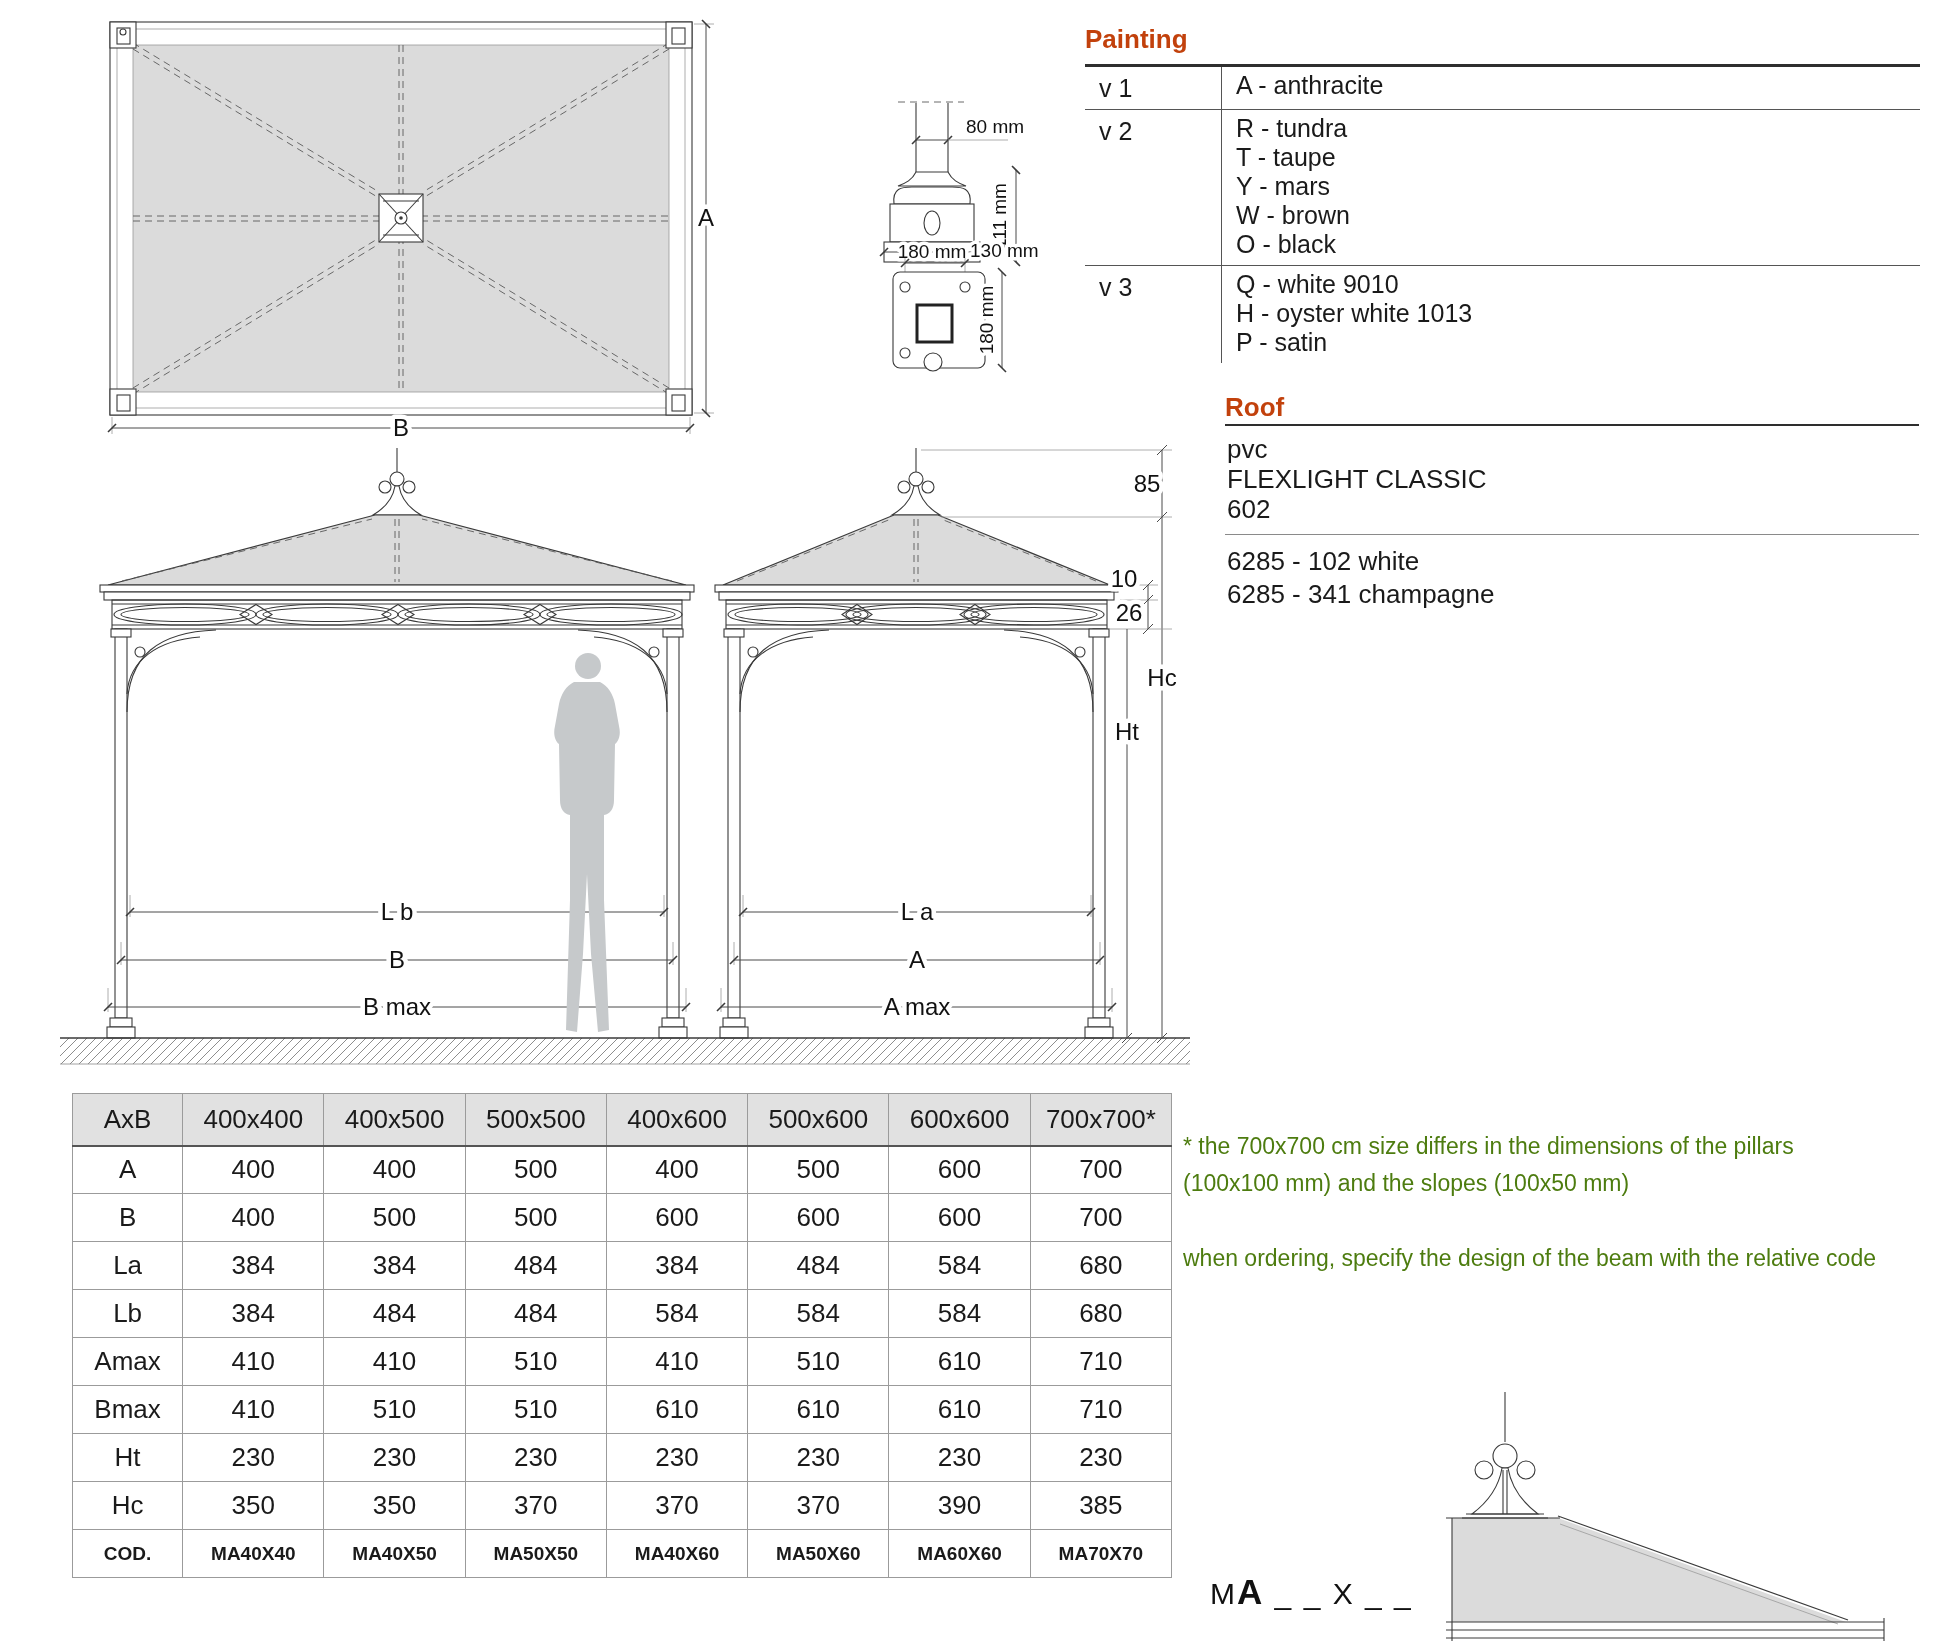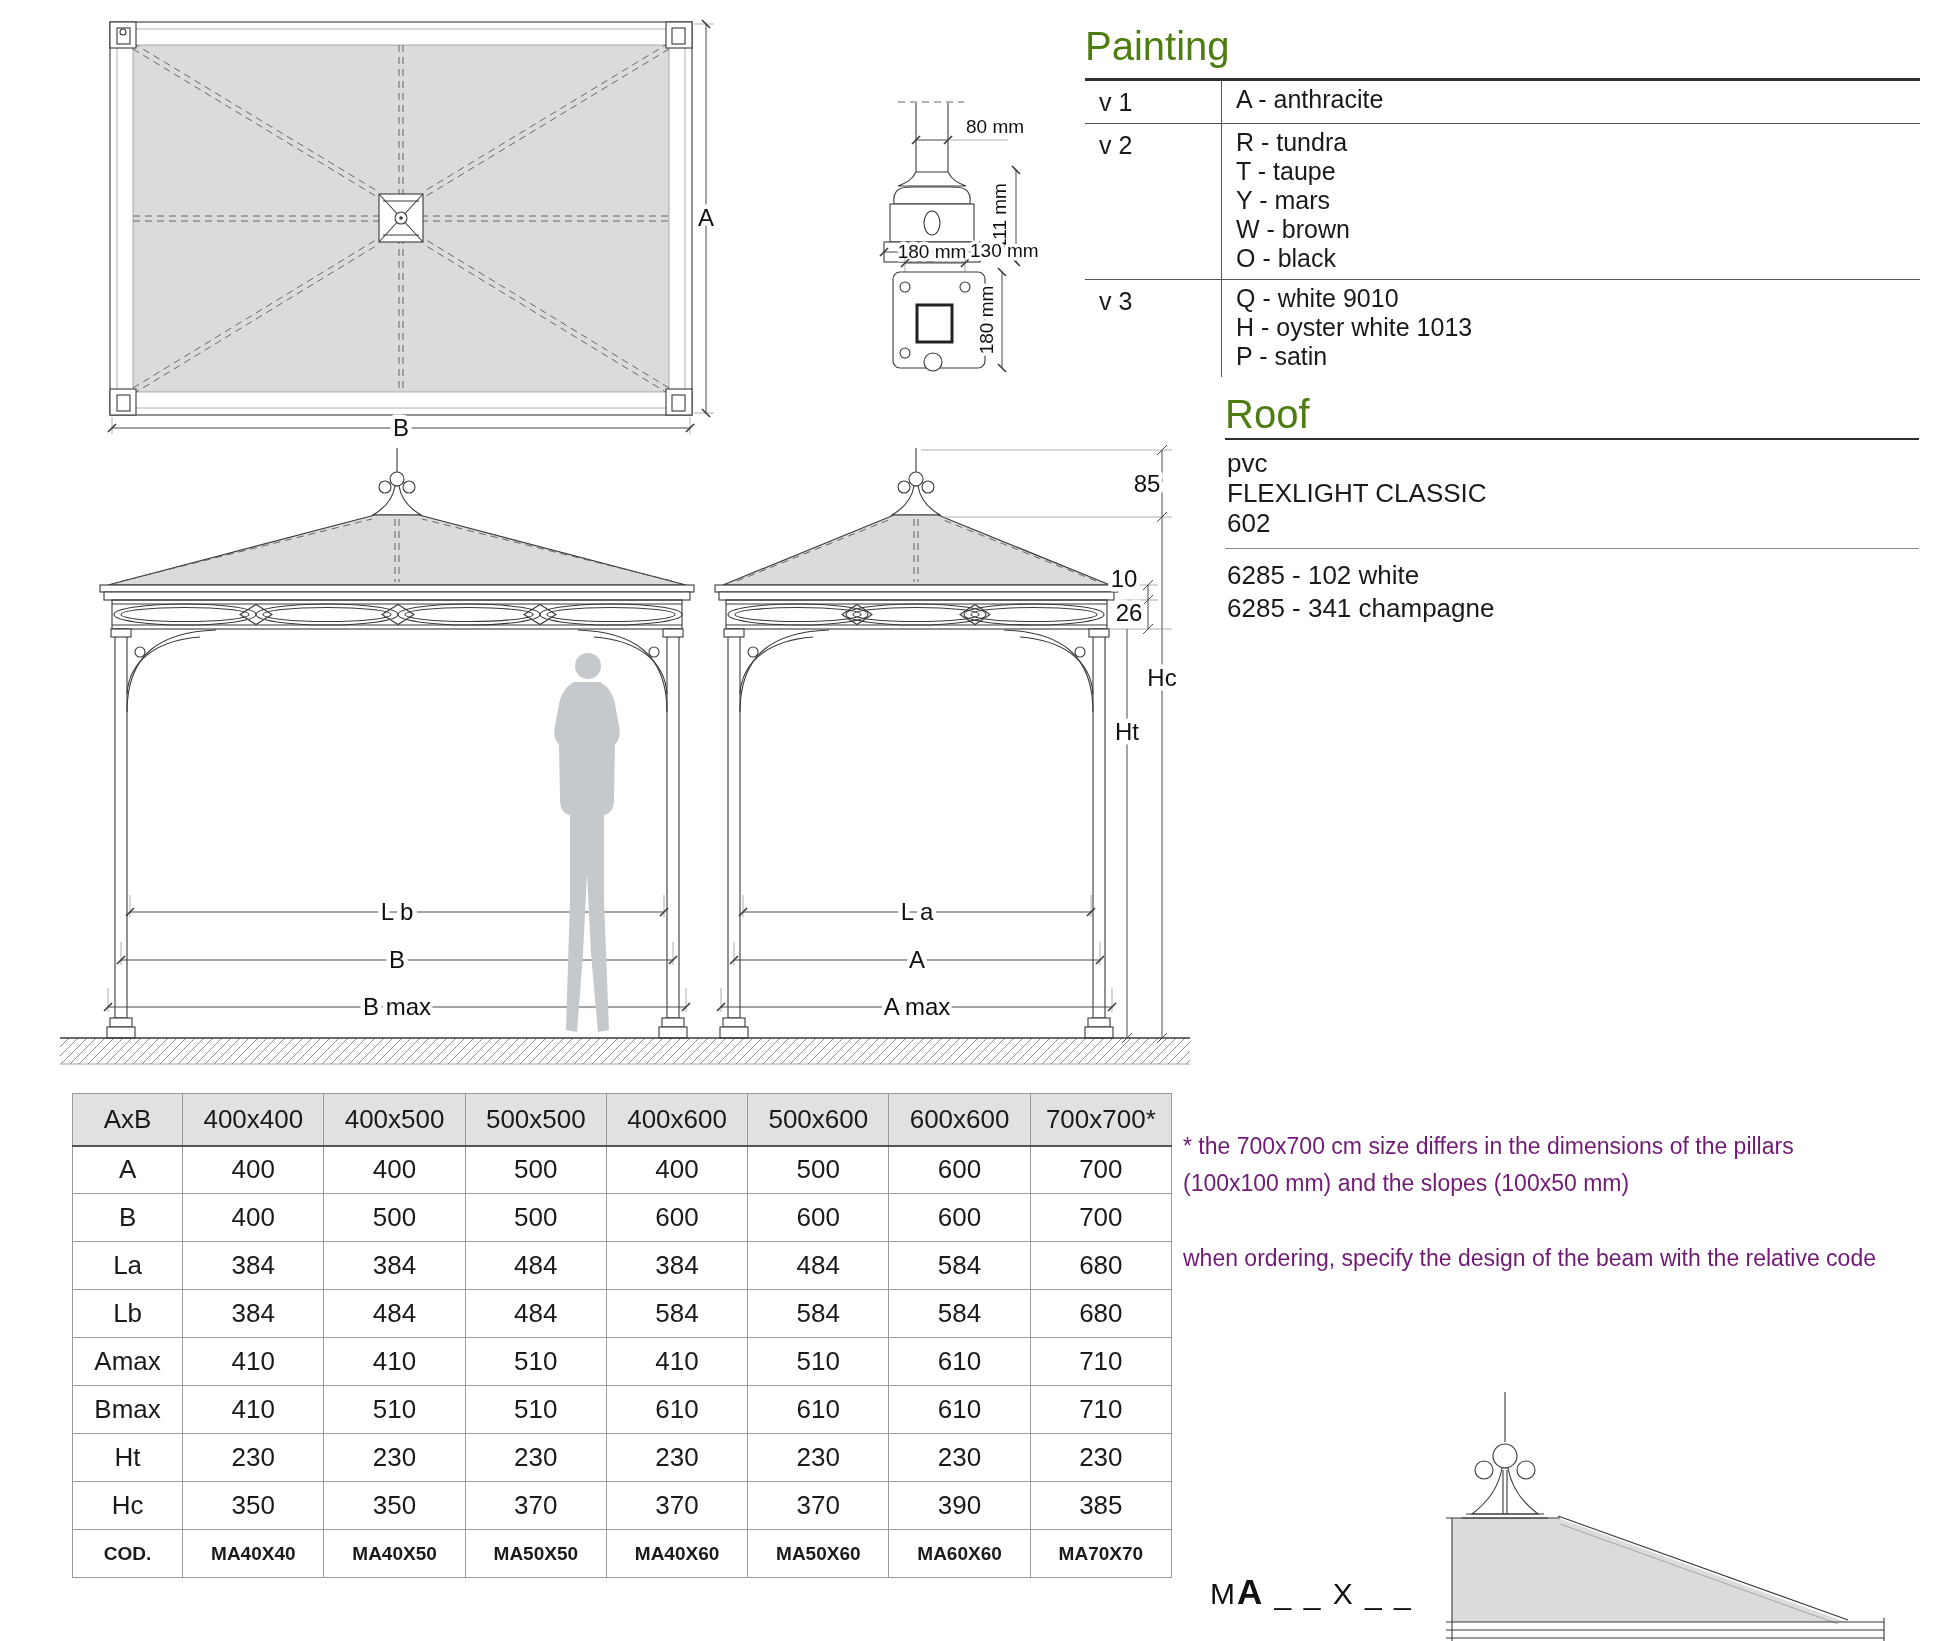--- a/index.html
+++ b/index.html
@@ -14,21 +14,21 @@
   .dim   { stroke:#4a4a4a; stroke-width:1; fill:none; }
   .dash  { stroke:#5a5a5a; stroke-width:0.9; fill:none; stroke-dasharray:7 5; }
   .grayfill { fill:#dbdbdb; }
   text.dimlabel { font-family:"Liberation Sans",sans-serif; font-size:24px; fill:#111;
       text-anchor:middle; paint-order:stroke; stroke:#fff; stroke-width:9px; stroke-linejoin:round; }
   text.mm { font-family:"Liberation Sans",sans-serif; font-size:19px; fill:#111;
       paint-order:stroke; stroke:#fff; stroke-width:7px; stroke-linejoin:round; }
 
   
   .painting { position:absolute; left:1085px; top:24px; width:835px; }
-  .section-title { font-size:40px; font-weight:normal; color:#4d7c0f; }
+  .section-title { font-size:26px; font-weight:bold; color:#c2410c; }
   .painting-table { margin-top:9px; border-top:3px solid #2e2e2e; }
   .prow { display:flex; border-bottom:1.5px solid #555; }
   .prow:last-child { border-bottom:none; }
   .pvar { width:137px; flex:0 0 137px; border-right:1.5px solid #555;
           padding:7px 0 6px 14px; font-size:25px; line-height:29px; }
   .pcolors { padding:4px 0 6px 14px; font-size:25px; line-height:29px; }
 
   
   .roof-info { position:absolute; left:1225px; top:392px; width:694px; }
   .roof-mat { border-top:2.5px solid #2e2e2e; margin-top:1px; padding:8px 0 10px 2px;
@@ -38,21 +38,21 @@
   
   .size-table-wrap { position:absolute; left:72px; top:1093px; }
   table.size { border-collapse:collapse; table-layout:fixed; width:1100px;
                font-size:26px; border:1.5px solid #777; }
   table.size th, table.size td { border:1px solid #9b9b9b; text-align:center;
                font-weight:normal; height:48px; vertical-align:middle; }
   table.size thead th { background:#e1e1e1; height:52px; border-bottom:2px solid #555; }
   table.size tr.cod-row th, table.size tr.cod-row td { font-size:19px; font-weight:bold; }
 
   
-  .note { position:absolute; left:1183px; width:695px; font-size:23px; line-height:37px; color:#701a75; }
+  .note { position:absolute; left:1183px; width:695px; font-size:23px; line-height:37px; color:#4d7c0f; }
   .note-1 { top:1128px; }
   .note-2 { top:1240px; }
 
   
   .order-code { position:absolute; left:1210px; top:1572px; font-size:30px; letter-spacing:2px; color:#111; }
   .order-code b { font-size:35px; letter-spacing:2px; }
 </style>
 </head>
 <body>
 

